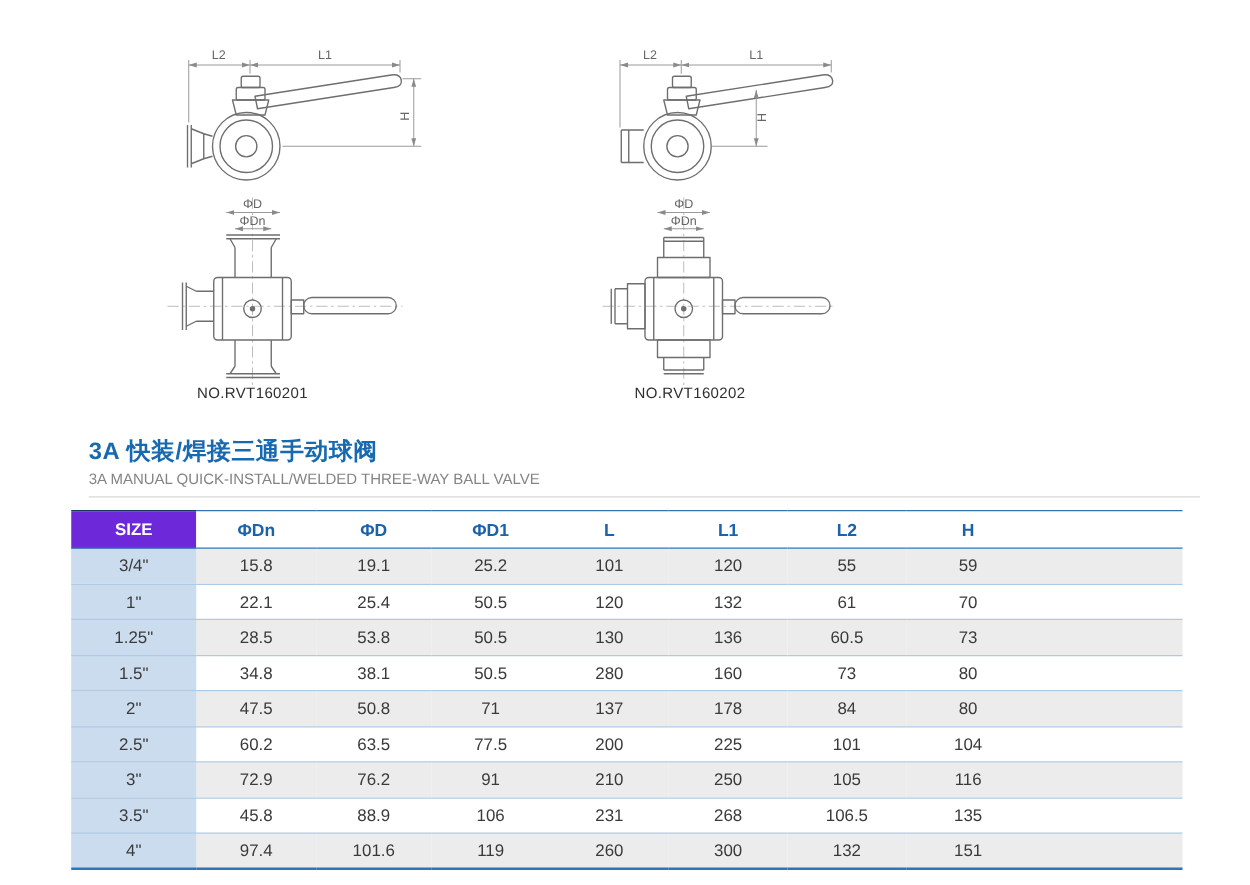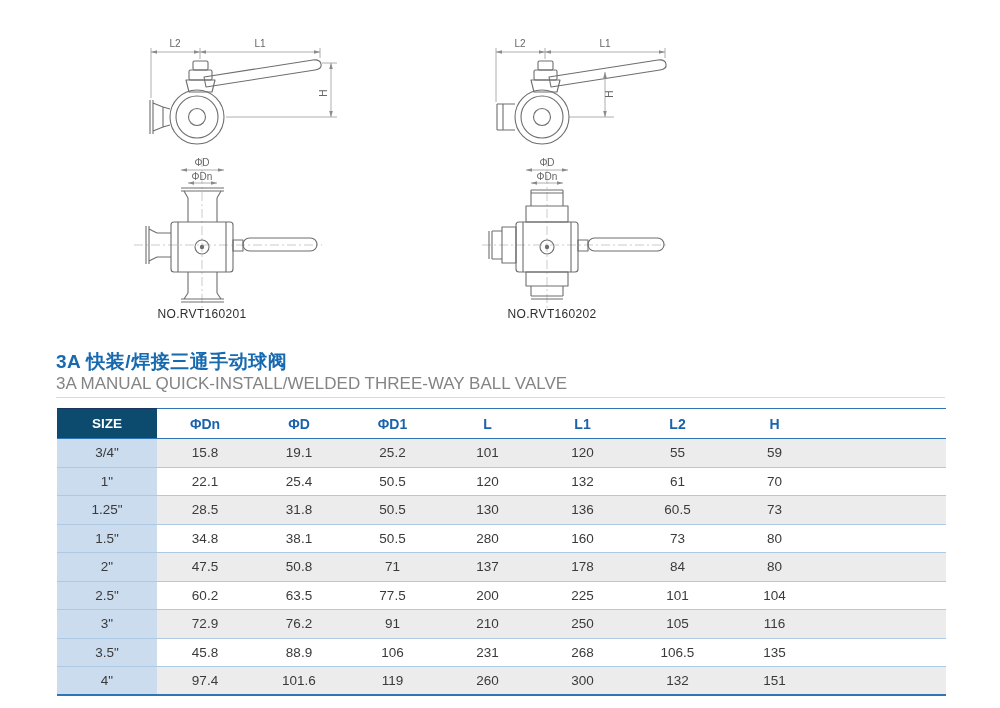--- a/index.html
+++ b/index.html
@@ -11,39 +11,39 @@
   }
   .page { position:relative; width:1000px; height:708px; background:#fff; overflow:hidden;text-decoration:underline; }
 
   
   .drawings { position:absolute; top:0; left:0; width:1000px; height:340px; }
   .dim { font-size:10px; fill:#666; text-anchor:middle; }
   .model { font-size:12px; fill:#2e2e2e; text-anchor:middle; letter-spacing:0.3px; }
 
   
   .titleblock {
-    position:absolute; left:56px; top:350px; width:889px;
+    position:absolute; left:71px; top:350px; width:889px;
     border-bottom:1px solid #d9d9d9; padding-bottom:6px;
   }
   .title-zh { font-size:19px; font-weight:bold; color:#1769b0; letter-spacing:0.5px; line-height:23px; }
-  .title-en { font-size:17px; color:#848484; margin-top:3px; line-height:15px; }
+  .title-en { font-size:12px; color:#848484; margin-top:3px; line-height:15px; }
 
   
   .spec-table {
     position:absolute; left:57px; top:408px; width:889px;
     border-collapse:collapse; table-layout:fixed;
     font-size:13.5px; color:#3a3a3a;
   }
   .spec-table th {
     height:30px; padding:0; font-size:14px; font-weight:bold; color:#1a62ab;
     background:#fff; text-align:center;
     border-top:1px solid #2e75b6; border-bottom:1px solid #2e75b6;
   }
   .spec-table th.size-th {
-    background:#0c4a6e; color:#ffffff; border-top-color:#17375e; font-size:13.5px;
+    background:#6d28d9; color:#ffffff; border-top-color:#17375e; font-size:13.5px;
   }
   .spec-table td {
     height:28.5px; padding:0; text-align:center;
     border-bottom:1px solid #aec9e3;
   }
   .spec-table tr.odd  { background:#ececec; }
   .spec-table tr.even { background:#ffffff; }
   .spec-table td.size-col { background:#cbdcee; }
   .spec-table tbody tr:last-child td { border-bottom:2px solid #2e75b6; }
 </style>
@@ -206,21 +206,21 @@
           <td>50.5</td>
           <td>120</td>
           <td>132</td>
           <td>61</td>
           <td>70</td>
           <td></td>
         </tr>
         <tr class="odd">
           <td class="size-col">1.25"</td>
           <td>28.5</td>
-          <td>31.8</td>
+          <td>53.8</td>
           <td>50.5</td>
           <td>130</td>
           <td>136</td>
           <td>60.5</td>
           <td>73</td>
           <td></td>
         </tr>
         <tr class="even">
           <td class="size-col">1.5"</td>
           <td>34.8</td>

